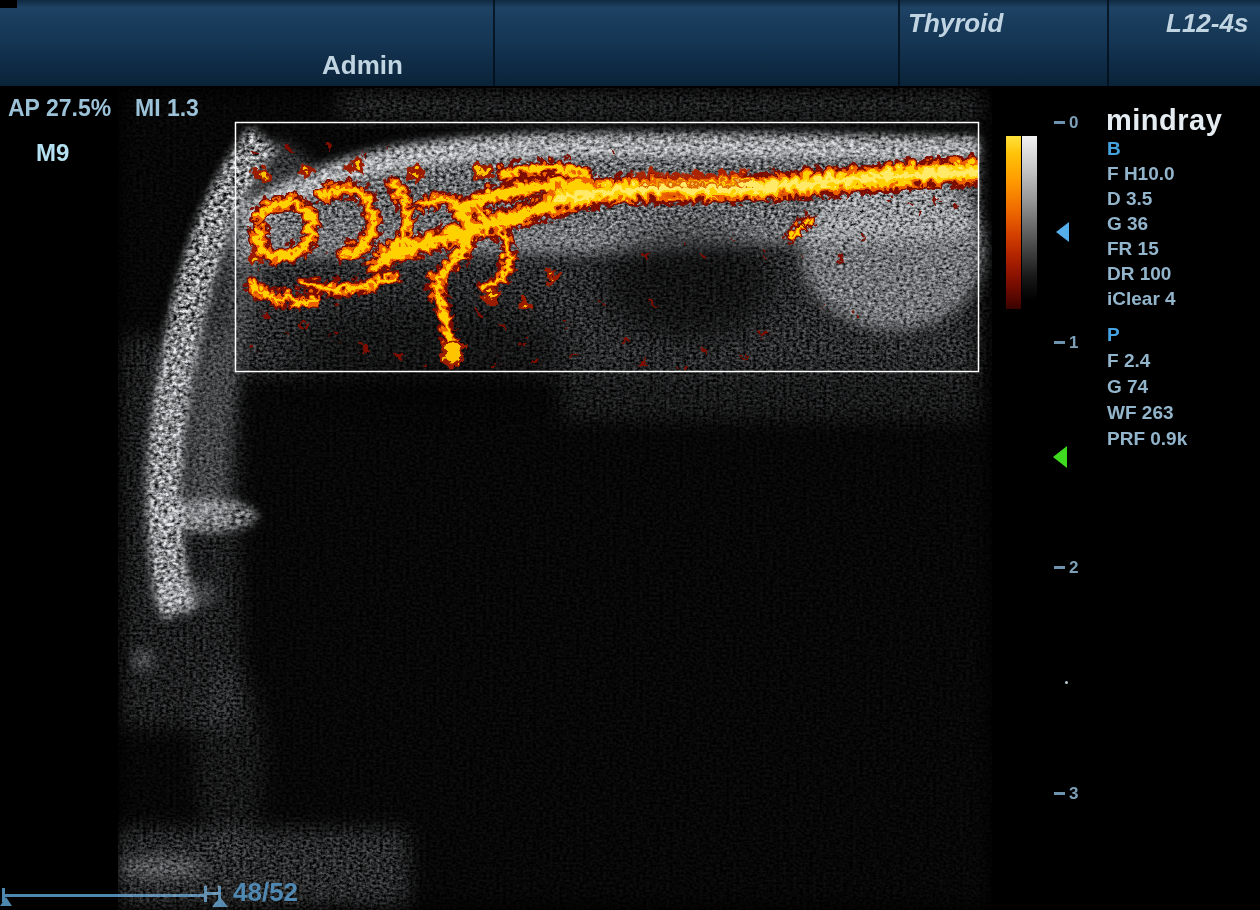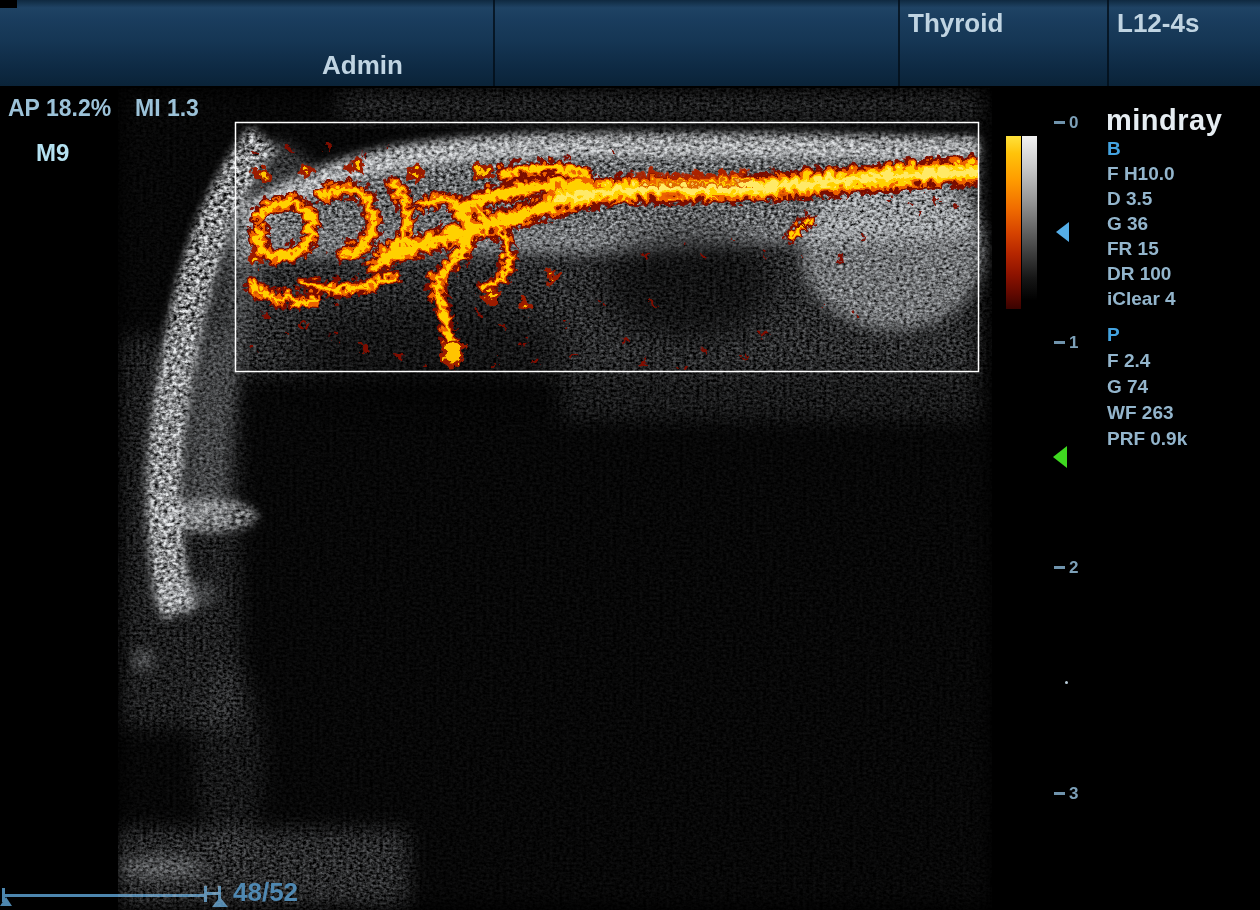--- a/index.html
+++ b/index.html
@@ -6,21 +6,21 @@
   html,body { width:1260px; height:910px; background:#000; overflow:hidden;
               font-family:"Liberation Sans", sans-serif; }
   .abs { position:absolute; }
   #stage { position:relative; width:1260px; height:910px; background:#000; }
 
   
   #header { left:0; top:0; width:1260px; height:86px; z-index:5;
     background:linear-gradient(180deg,#0f2940 0%,#1f4364 9%,#1a3d5e 22%,#153654 48%,#0e2a44 78%,#0a2338 100%); }
   .hdr-div { top:0; width:2px; height:86px; background:rgba(2,12,22,.75); }
   .hdr-text { color:#c0d4e2; font-weight:700; font-size:26px; white-space:nowrap; }
-  .hdr-top { top:8px; } .hdr-bot { top:50px; }
+  .hdr-top { top:8px;font-style:italic; } .hdr-bot { top:50px; }
   #hdr-notch { left:0; top:0; width:17px; height:8px; background:#000; }
 
   
   .stat-text { color:#9cc2d8; font-weight:700; font-size:23px; z-index:4; white-space:nowrap; }
   #model-label { color:#b5e2f2; font-size:24px; }
 
   
   #brand-logo { left:1106px; top:92px; color:#e6edf2; font-weight:700; font-size:29px;
     letter-spacing:.5px; z-index:4;margin-top:12px; }
   .param-block { left:1107px; z-index:4; }
@@ -254,24 +254,24 @@
     <rect x="235.5" y="122.5" width="743" height="249" fill="none" stroke="#ffffff" stroke-width="1.5"></rect>
   </svg>
 
   <div id="header" class="abs">
     <div id="hdr-notch" class="abs"></div>
     <span class="abs hdr-text hdr-bot" style="left:322px">Admin</span>
     <div class="abs hdr-div" style="left:493px"></div>
     <div class="abs hdr-div" style="left:898px"></div>
     <span class="abs hdr-text hdr-top" style="left:908px">Thyroid</span>
     <div class="abs hdr-div" style="left:1107px"></div>
-    <span class="abs hdr-text hdr-top" style="left:1117px">L12-4s</span>
-  </div>
-
-  <span class="abs stat-text" style="left:8px; top:95px">AP 18.2%</span>
+    <span class="abs hdr-text hdr-top" style="left:1166px">L12-4s</span>
+  </div>
+
+  <span class="abs stat-text" style="left:8px; top:95px">AP 27.5%</span>
   <span class="abs stat-text" style="left:135px; top:95px">MI 1.3</span>
   <span id="model-label" class="abs stat-text" style="left:36px; top:139px">M9</span>
 
   <span id="brand-logo" class="abs">mindray</span>
 
   <div id="doppler-bar" class="abs"></div>
   <div id="gray-bar" class="abs"></div>
 
   <div class="abs depth-tick" style="top:114px">
     <div class="depth-dash"></div>

